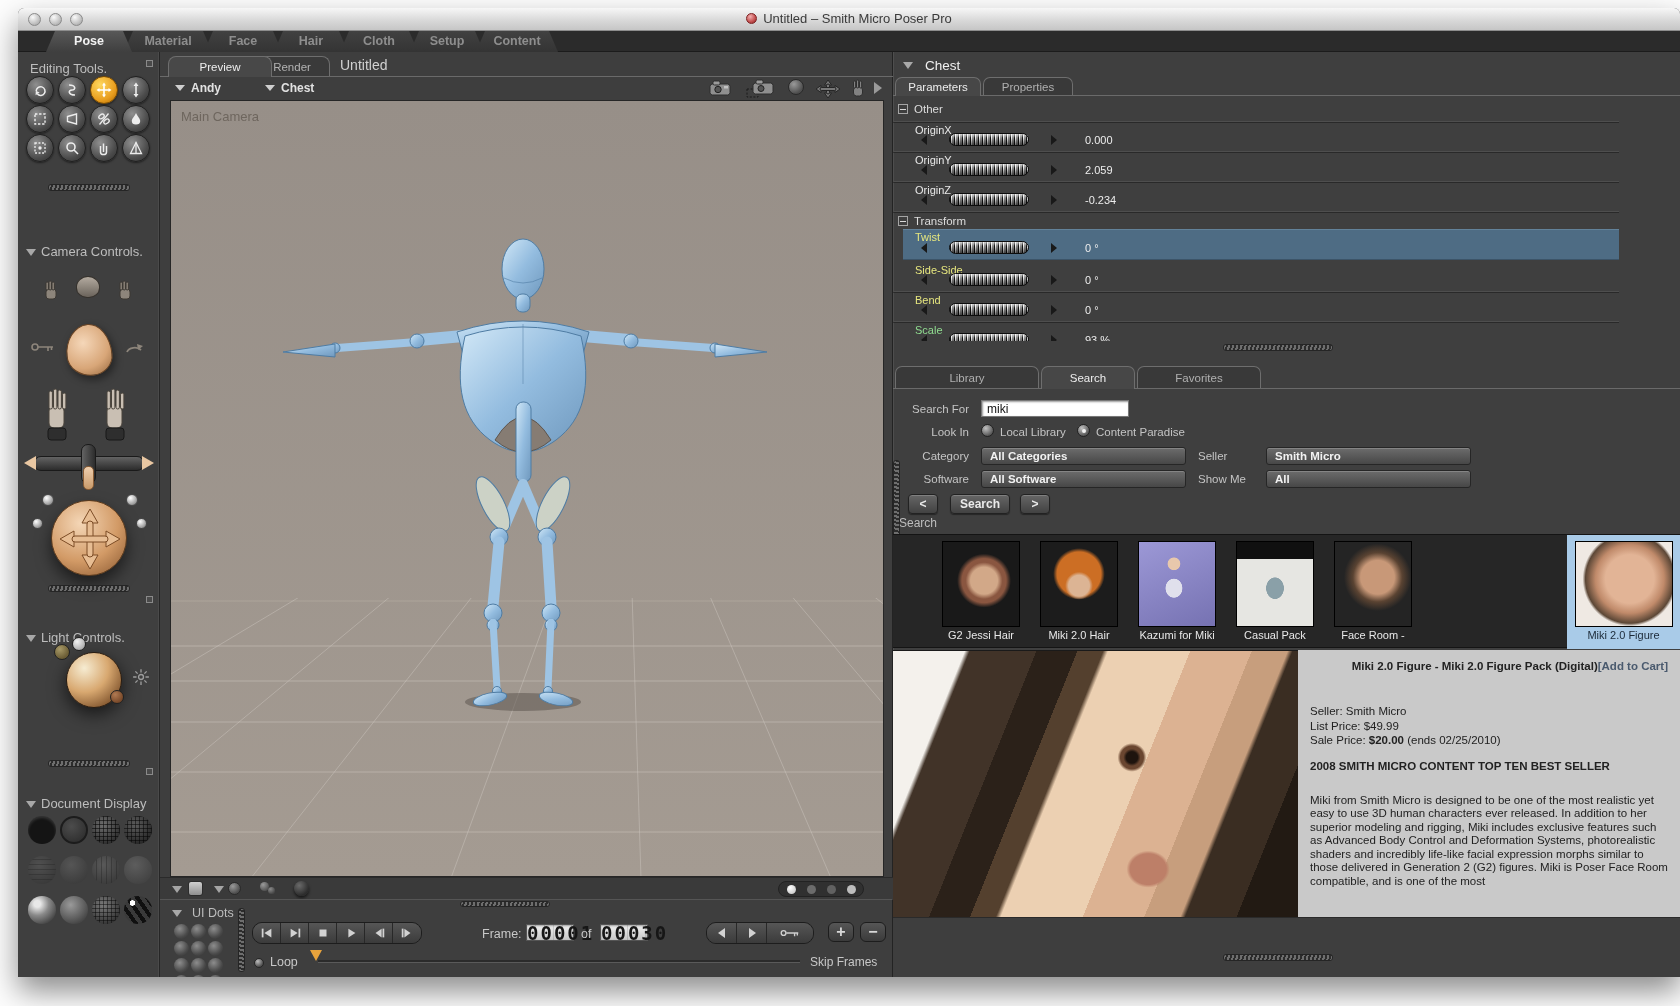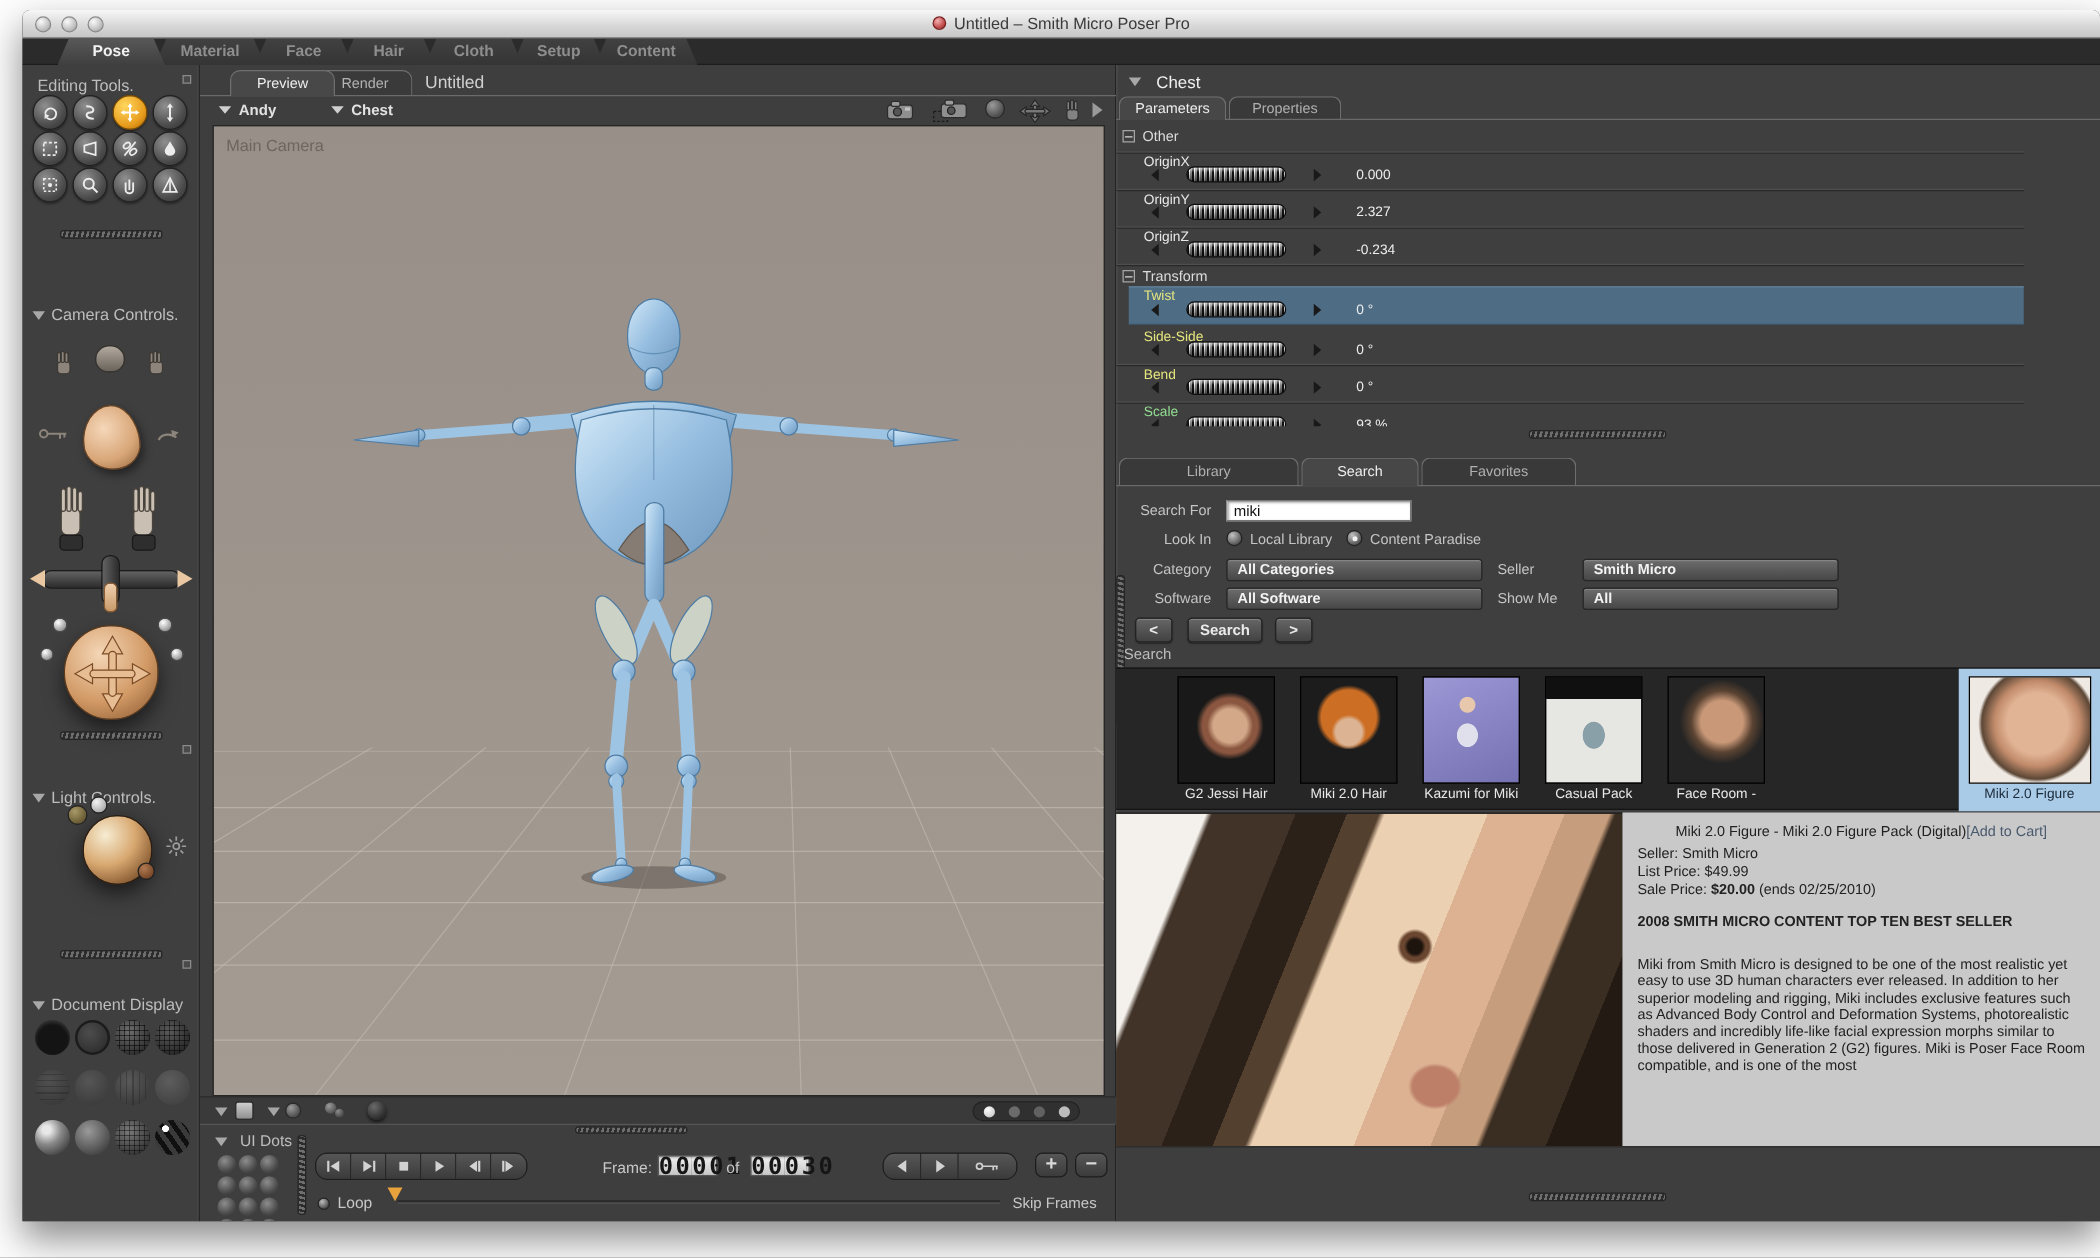--- a/index.html
+++ b/index.html
@@ -139,21 +139,21 @@
   .th4 { background:radial-gradient(ellipse at 50% 55%, #8aa0a8 0 16%, transparent 17%), linear-gradient(#101010 0 20%, #e6e6e2 20%); }
   .th5 { background:radial-gradient(circle at 56% 42%, #c89878 0 26%, #5a4332 38%, #242424 52%), #1e1e1e; }
   .th6 { background:radial-gradient(ellipse at 32% 50%, #4a6a9a 0 16%, transparent 17%), radial-gradient(ellipse at 68% 52%, #e8c820 0 18%, transparent 19%), #d4d4d0; }
   .th7 { background:radial-gradient(circle at 56% 44%, #e2b496 0 34%, #c08a6a 48%, #5c4736 62%, #efe9e3 66%), #efe9e3; }
   .prodimg { position:absolute; left:0; top:598px; width:405px; height:267px; border-top:1px solid #1a1a1a;
              background:radial-gradient(circle at 59% 40%, #1e140e 0 2%, #6a4630 3% 4%, transparent 5%),
                         radial-gradient(ellipse at 63% 82%, #bd7f68 0 5%, transparent 6%),
                         linear-gradient(112deg, #f4f1ec 0 14%, #413328 15% 28%, #2b2119 28% 36%, #54402e 36% 41%, #ecd0b2 42% 58%, #dcb292 58% 70%, #c79e7d 70% 77%, #3a2d22 78% 88%, #221a13 88%); }
   .prodtext { position:absolute; left:405px; top:598px; width:382px; height:267px; background:#c9c9c9; color:#222;
               font-size:11.5px; padding:10px 12px; overflow:hidden; }
-  .prodtitle-row { display:flex; justify-content:center; margin-bottom:4px; }
+  .prodtitle-row { display:flex; justify-content:flex-end; margin-bottom:32px;font-weight:bold; }
   .addcart { color:#4a5a6e; }
   .prodmeta { line-height:14.5px; }
   .prodbanner { font-weight:bold; margin-top:12px; }
   .proddesc { margin-top:22px; line-height:13.5px; }
   .botstrip { position:absolute; left:0; top:865px; width:787px; height:60px; background:#3e3e3e; border-top:1px solid #2a2a2a; }
   .reslabel { position:absolute; font-size:12px; color:#bdbdbd; }
 </style>
 </head>
 <body>
 
@@ -363,21 +363,21 @@
       <div class="ds" style="left:42px; top:804px; opacity:.4; background:radial-gradient(circle at 40% 32%, #777, #3a3a3a 75%)"></div>
       <div class="ds" style="left:74px; top:804px; opacity:.45; background:repeating-linear-gradient(90deg, transparent 0 4px, rgba(0,0,0,.4) 4px 5px), radial-gradient(circle at 40% 32%, #7a7a7a, #3a3a3a 75%)"></div>
       <div class="ds" style="left:106px; top:804px; opacity:.4; background:radial-gradient(circle at 40% 32%, #8a8a8a, #4a4a4a 75%)"></div>
       <div class="ds" style="left:10px; top:844px; background:radial-gradient(circle at 33% 28%, #e8e8e8 0 12%, #8a8a8a 42%, #3e3e3e 82%)"></div>
       <div class="ds" style="left:42px; top:844px; background:radial-gradient(circle at 38% 32%, #9a9a9a, #474747 75%)"></div>
       <div class="ds" style="left:74px; top:844px; background:repeating-linear-gradient(0deg, transparent 0 3px, rgba(0,0,0,.45) 3px 4px), repeating-linear-gradient(90deg, transparent 0 3px, rgba(0,0,0,.45) 3px 4px), radial-gradient(circle at 40% 32%, #7a7a7a, #333 78%)"></div>
       <div class="ds" style="left:106px; top:844px; background:radial-gradient(circle at 30% 25%, #fff 0 9%, transparent 10%), repeating-linear-gradient(55deg, #101010 0 4px, #3a3a3a 4px 8px)"></div>
     </div>
 
     <div class="docarea">
-      <div class="dtab active" style="left:24px; top:4px; width:84px">Preview</div>
+      <div class="dtab active" style="left:8px; top:4px; width:104px">Preview</div>
       <div class="dtab" style="left:94px; top:4px; width:76px">Render</div>
       <div class="tabline" style="left:0; top:24px; width:733px"></div>
       <div class="abs" style="left:180px; top:5px; font-size:14px; color:#d0d0d0">Untitled</div>
 
       <div class="ddmenu" style="left:15px; top:29px">
           <span class="smalltri"></span>
           <span>Andy</span>
         </div>
       <div class="ddmenu" style="left:105px; top:29px">
           <span class="smalltri"></span>
@@ -629,21 +629,21 @@
             <span class="pval">0.000</span>
           </div>
         <div class="rarr" style="left:774px; top:38px"></div>
         <div class="rowline" style="left:0; top:56px; width:787px"></div>
 
         <div class="plabel" style="left:22px; top:59px">OriginY</div>
         <div class="dialrow" style="left:28px; top:68px">
             <i class="darr-l"></i>
             <i class="dialbody"></i>
             <i class="darr-r"></i>
-            <span class="pval">2.327</span>
+            <span class="pval">2.059</span>
           </div>
         <div class="rarr" style="left:774px; top:68px"></div>
         <div class="rowline" style="left:0; top:86px; width:787px"></div>
 
         <div class="plabel" style="left:22px; top:89px">OriginZ</div>
         <div class="dialrow" style="left:28px; top:98px">
             <i class="darr-l"></i>
             <i class="dialbody"></i>
             <i class="darr-r"></i>
             <span class="pval">-0.234</span>

